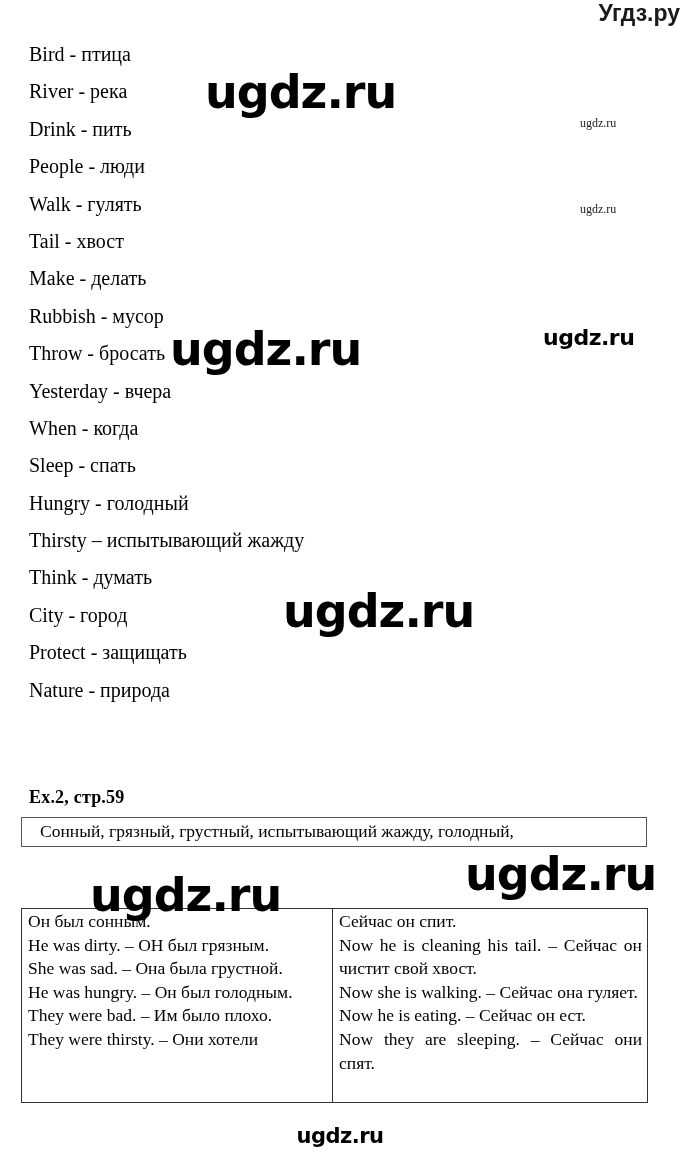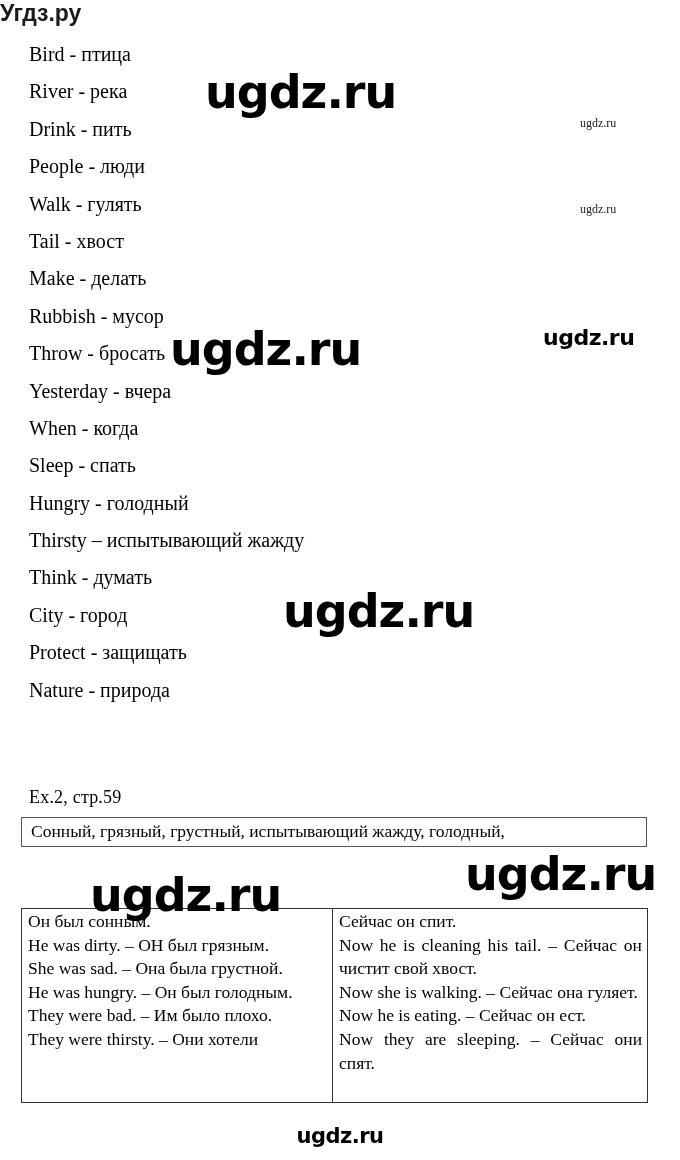--- a/index.html
+++ b/index.html
@@ -15,21 +15,21 @@
     position: relative;
     overflow: hidden;
   }
 
   
   .page-header {
     position: absolute;
     top: 0px;
     left: 0;
     width: 680px;
-    text-align: left;
+    text-align: right;
     font-family: "Liberation Sans", "DejaVu Sans", sans-serif;
     font-weight: bold;
     font-size: 23px;
     letter-spacing: 0px;
     color: #1a1a1a;
   }
 
   
   .vocab-list {
     position: absolute;
@@ -44,33 +44,33 @@
     white-space: nowrap;
     color: #000;
   }
 
   
   .ex-heading {
     position: absolute;
     left: 29px;
     top: 787px;
     font-size: 18px;
-    font-weight: normal;
+    font-weight: bold;
     letter-spacing: 0.2px;
   }
 
   
   .wordbank {
     position: absolute;
     left: 21px;
     top: 817px;
     width: 626px;
     box-sizing: border-box;
     border: 1px solid #555;
-    padding: 2px 6px 3px 9px;
+    padding: 2px 6px 3px 18px;
     font-size: 17.5px;
     line-height: 22.5px;
     text-align: justify;
     text-justify: inter-word;
   }
   .wordbank span {
     display: block;
   }
 
   

